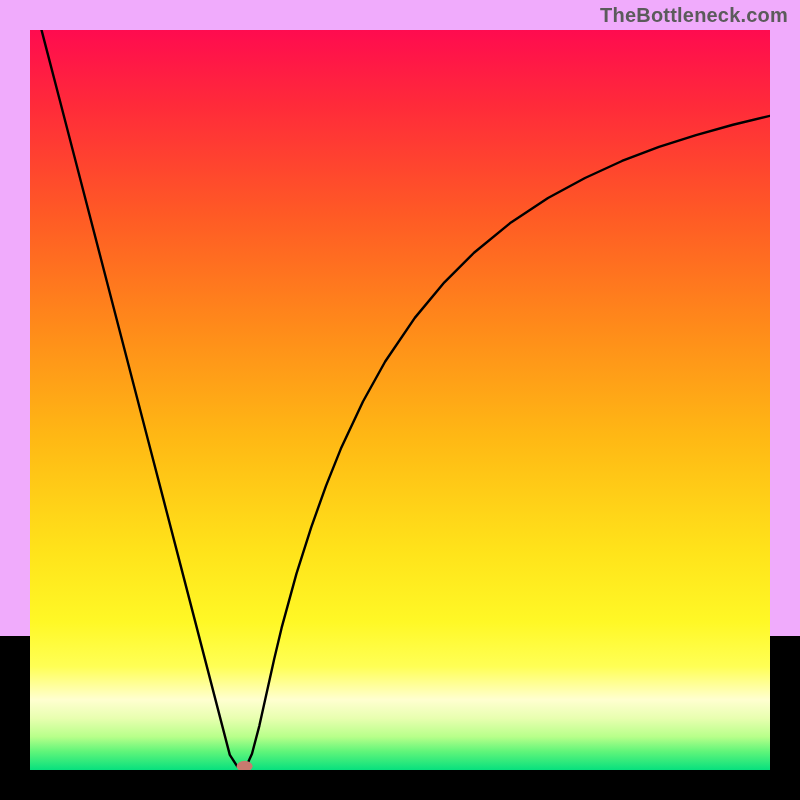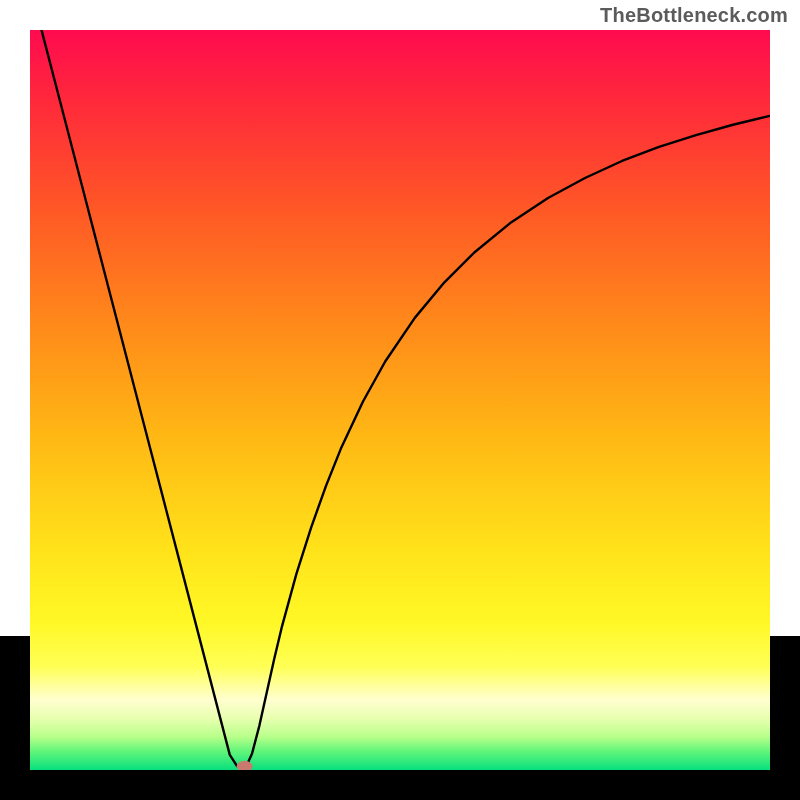--- a/index.html
+++ b/index.html
@@ -8,21 +8,21 @@
     width: 800px;
     height: 800px;
     background: #000;
     overflow: hidden;
     font-family: Arial, Helvetica, sans-serif;
   }
   .frame {
     position: relative;
     width: 800px;
     height: 636px;
-    background: #ffffff;
+    background: #f0abfc;
   }
   .watermark {
     position: absolute;
     top: 4px;
     right: 12px;
     color: #5b5b5b;
     font-size: 20px;
     font-weight: 600;
     letter-spacing: 0.2px;
     z-index: 10;

